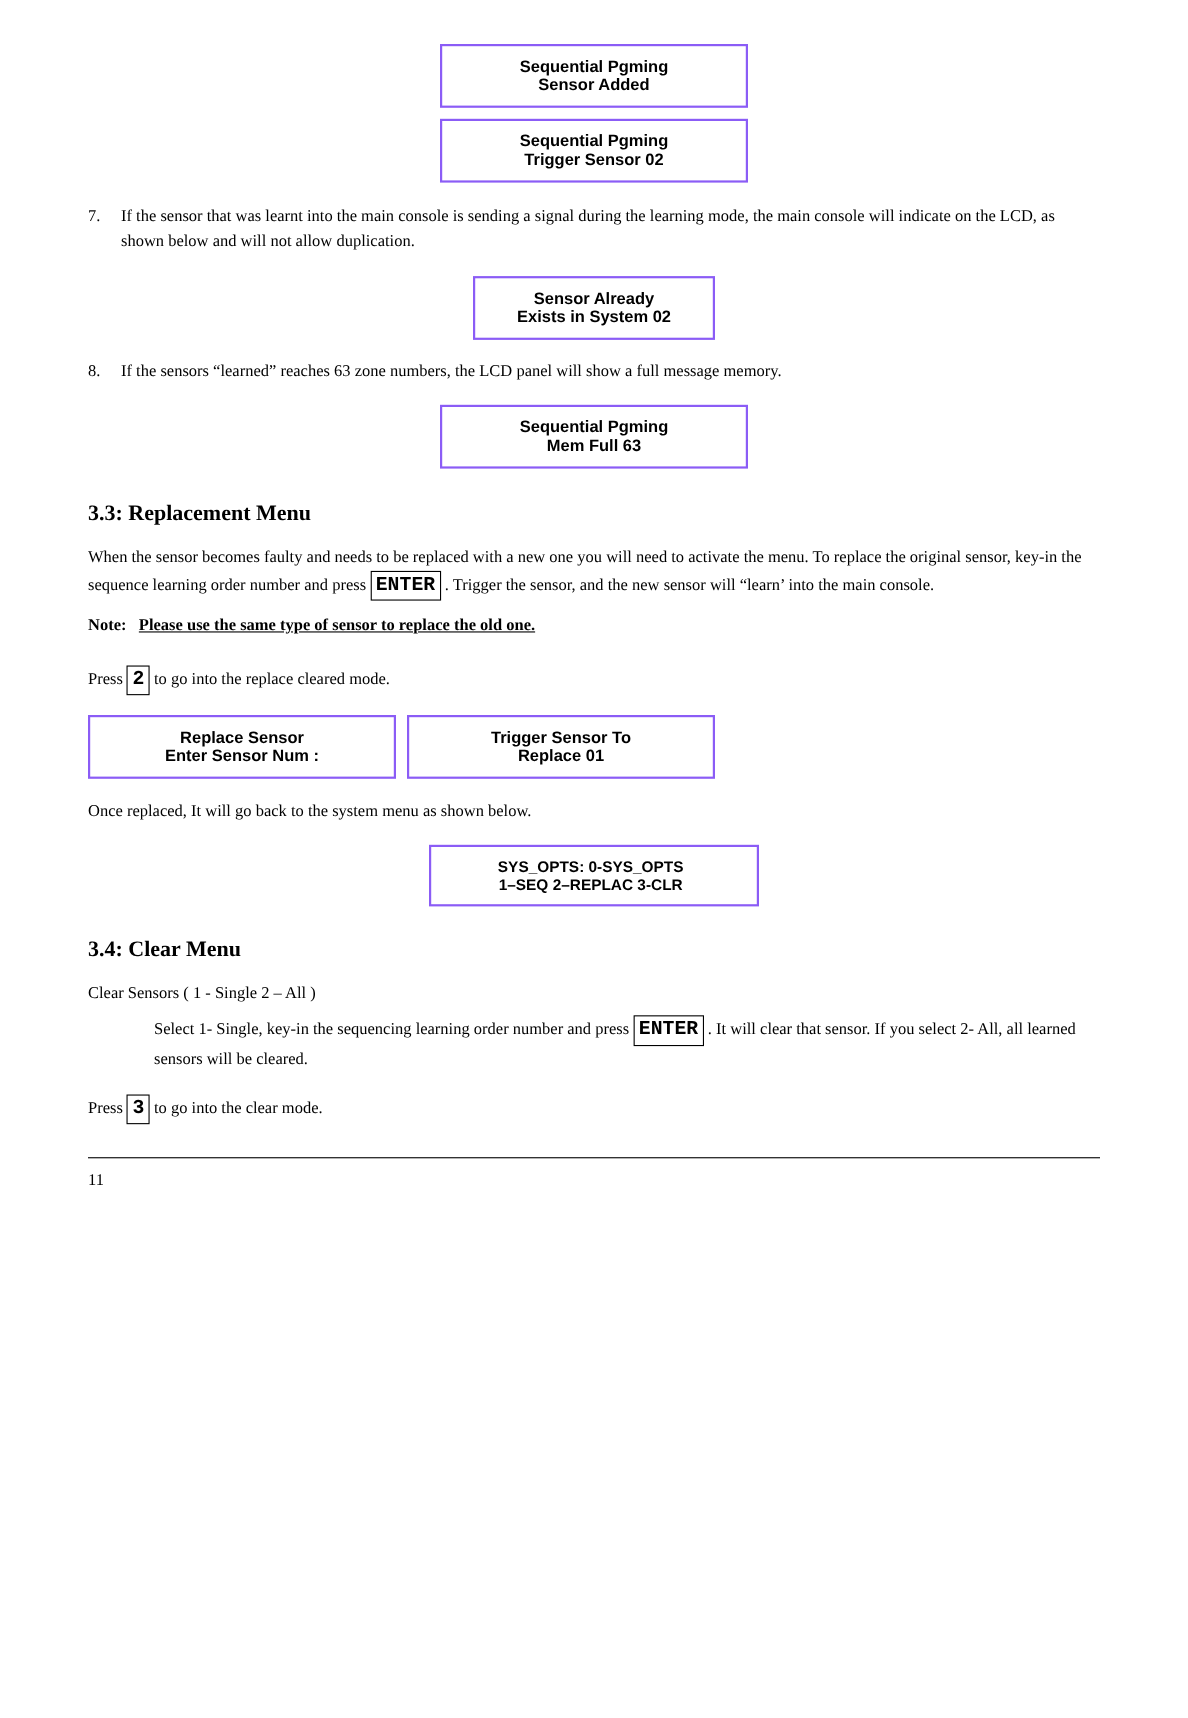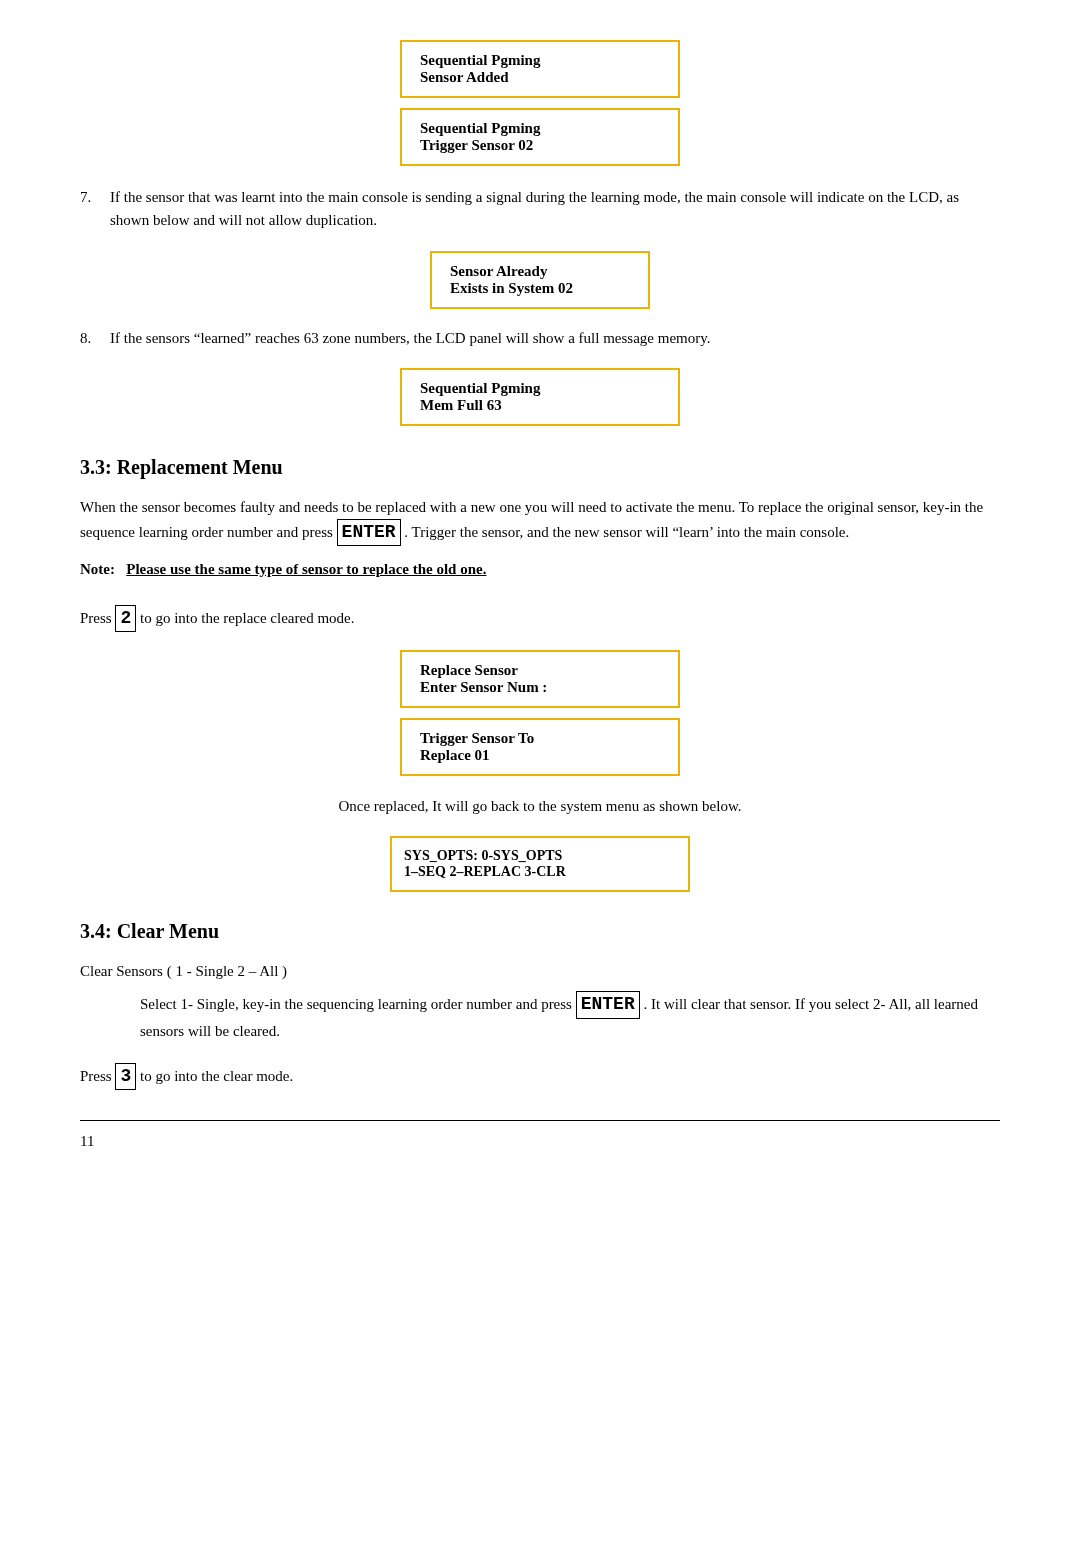--- a/index.html
+++ b/index.html
@@ -7,27 +7,27 @@
       background: #fff;
       font-family: "Times New Roman", Times, serif;
       font-size: 15px;
       color: #000;
       width: 1080px;
       min-height: 1562px;
       padding: 40px 80px 60px 80px;
     }
 
     .lcd-box {
-      border: 2px solid #eab308;
+      border: 2px solid #8b5cf6;
       padding: 10px 18px;
       display: inline-block;
-      font-family: Liberation Serif, serif;
-      font-weight: bold;
-      font-size: 15px;
-      text-align: left;
+      font-family: Liberation Sans, sans-serif;
+      font-weight: bold;
+      font-size: 15px;
+      text-align: center;
       min-width: 220px;
     }
 
     .lcd-box-wide {
       min-width: 280px;
     }
 
     .center-block {
       text-align: center;
       margin: 18px 0;
@@ -80,21 +80,20 @@
       padding: 0 4px;
       font-family: Liberation Mono, monospace;
       font-size: 18px;
       font-weight: bold;
       line-height: 1.4;
     }
 
     .once-replaced {
       margin: 16px 0 14px 0;
       line-height: 1.6;
-      text-align: center;
     }
 
     .section-34 h2 {
       margin-top: 28px;
       font-family: Liberation Serif, serif;
     }
 
     .clear-sensors-line {
       margin-bottom: 8px;
     }
@@ -178,21 +177,21 @@
     <u>Please use the same type of sensor to replace the old one.</u>
   </p>
 
   <p class="press-line">
     <span>Press</span>
     <span class="inline-key">2</span>
     <span>to go into the replace cleared mode.</span>
   </p>
 
   <div class="center-block">
-    <div style="display:flex; flex-direction:column; align-items:center; gap:10px;">
+    <div style="display:flex; flex-direction:row; align-items:center; gap:10px;">
       <div class="lcd-box lcd-box-wide">
         <div>Replace   Sensor</div>
         <div>Enter   Sensor   Num :</div>
       </div>
       <div class="lcd-box lcd-box-wide">
         <div>Trigger   Sensor   To</div>
         <div>Replace              01</div>
       </div>
     </div>
   </div>

